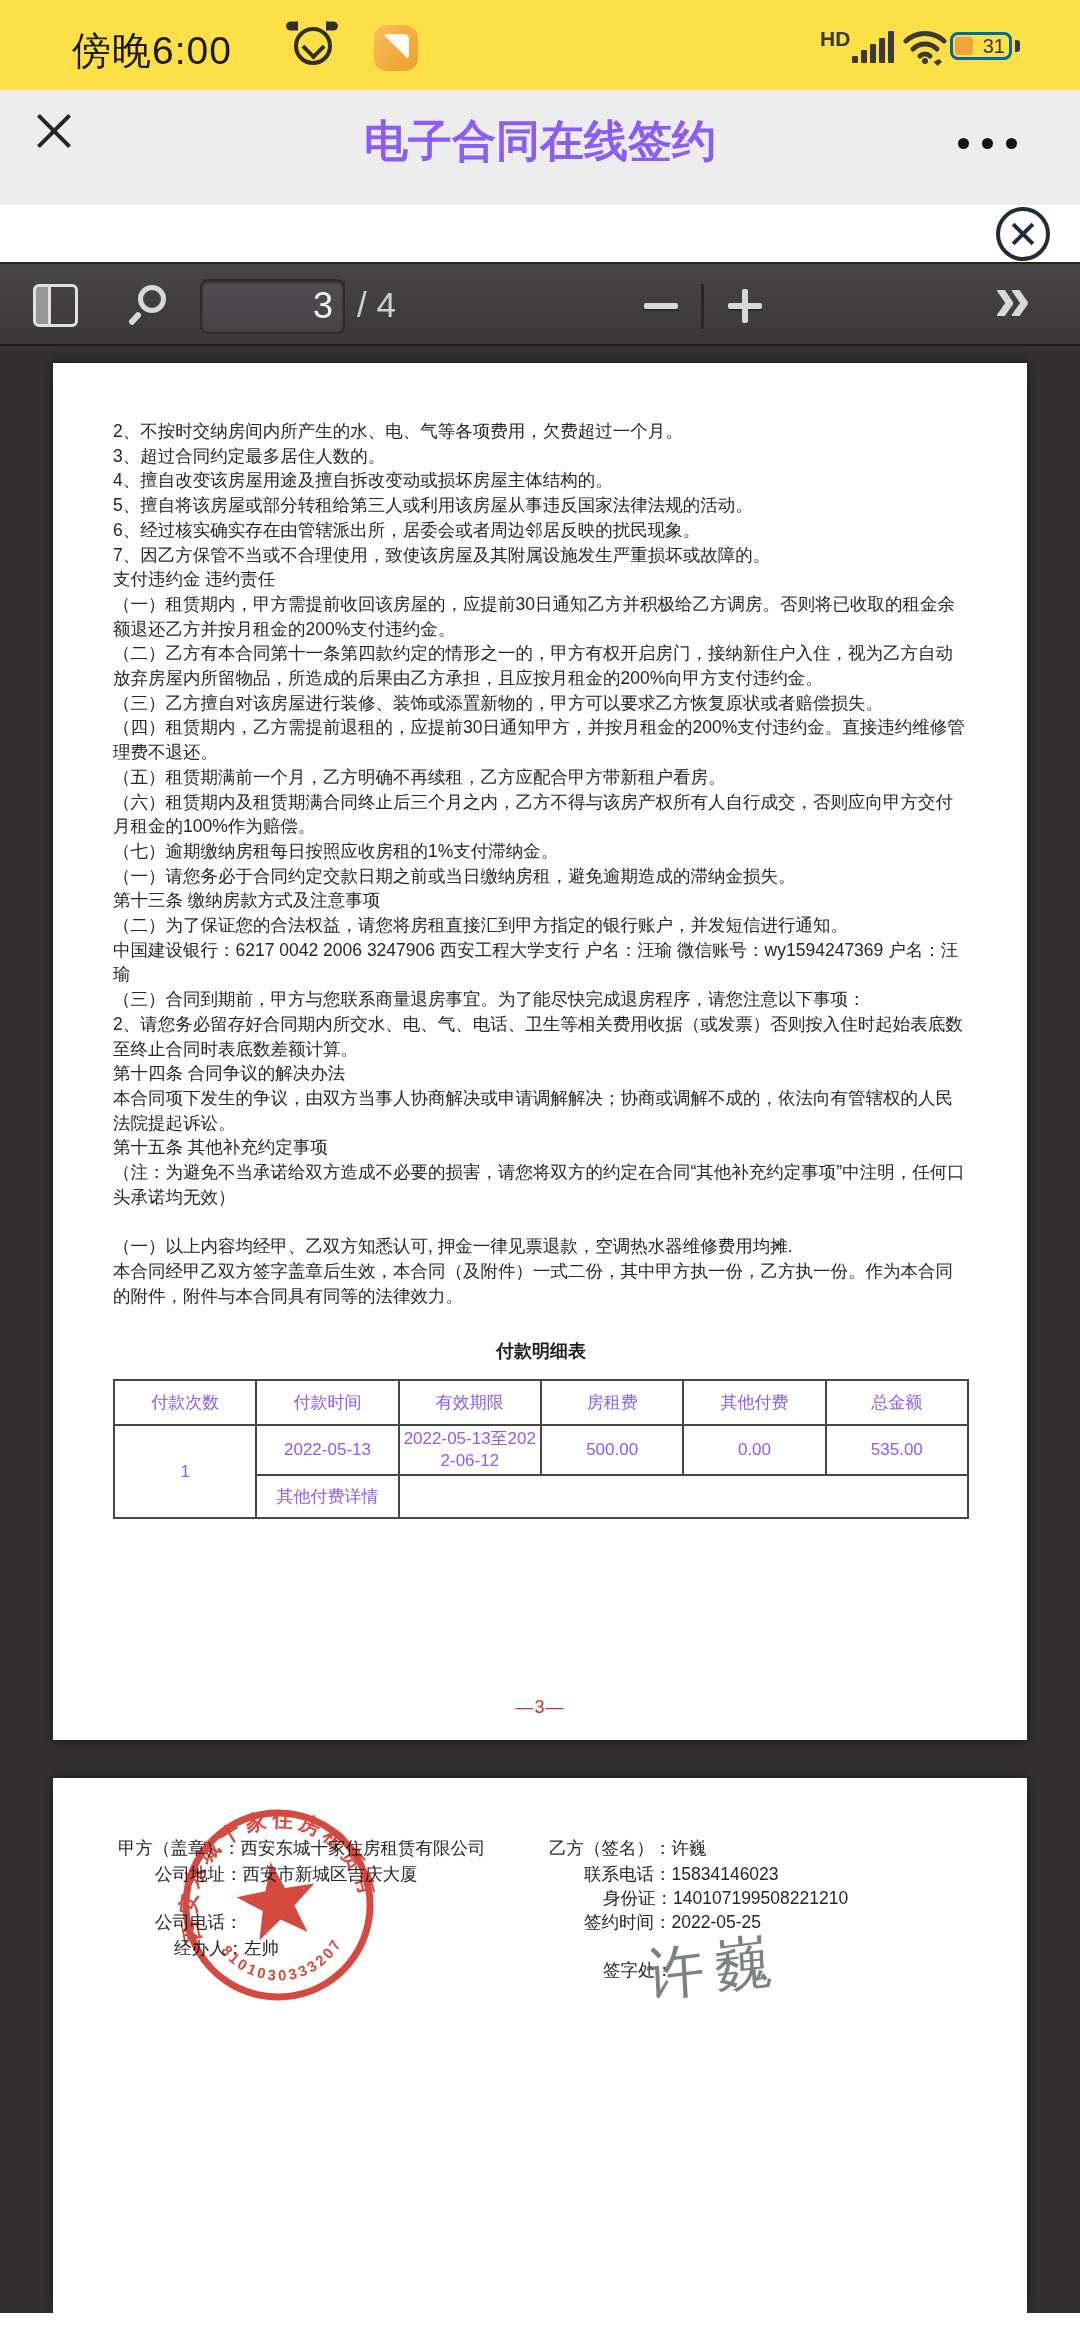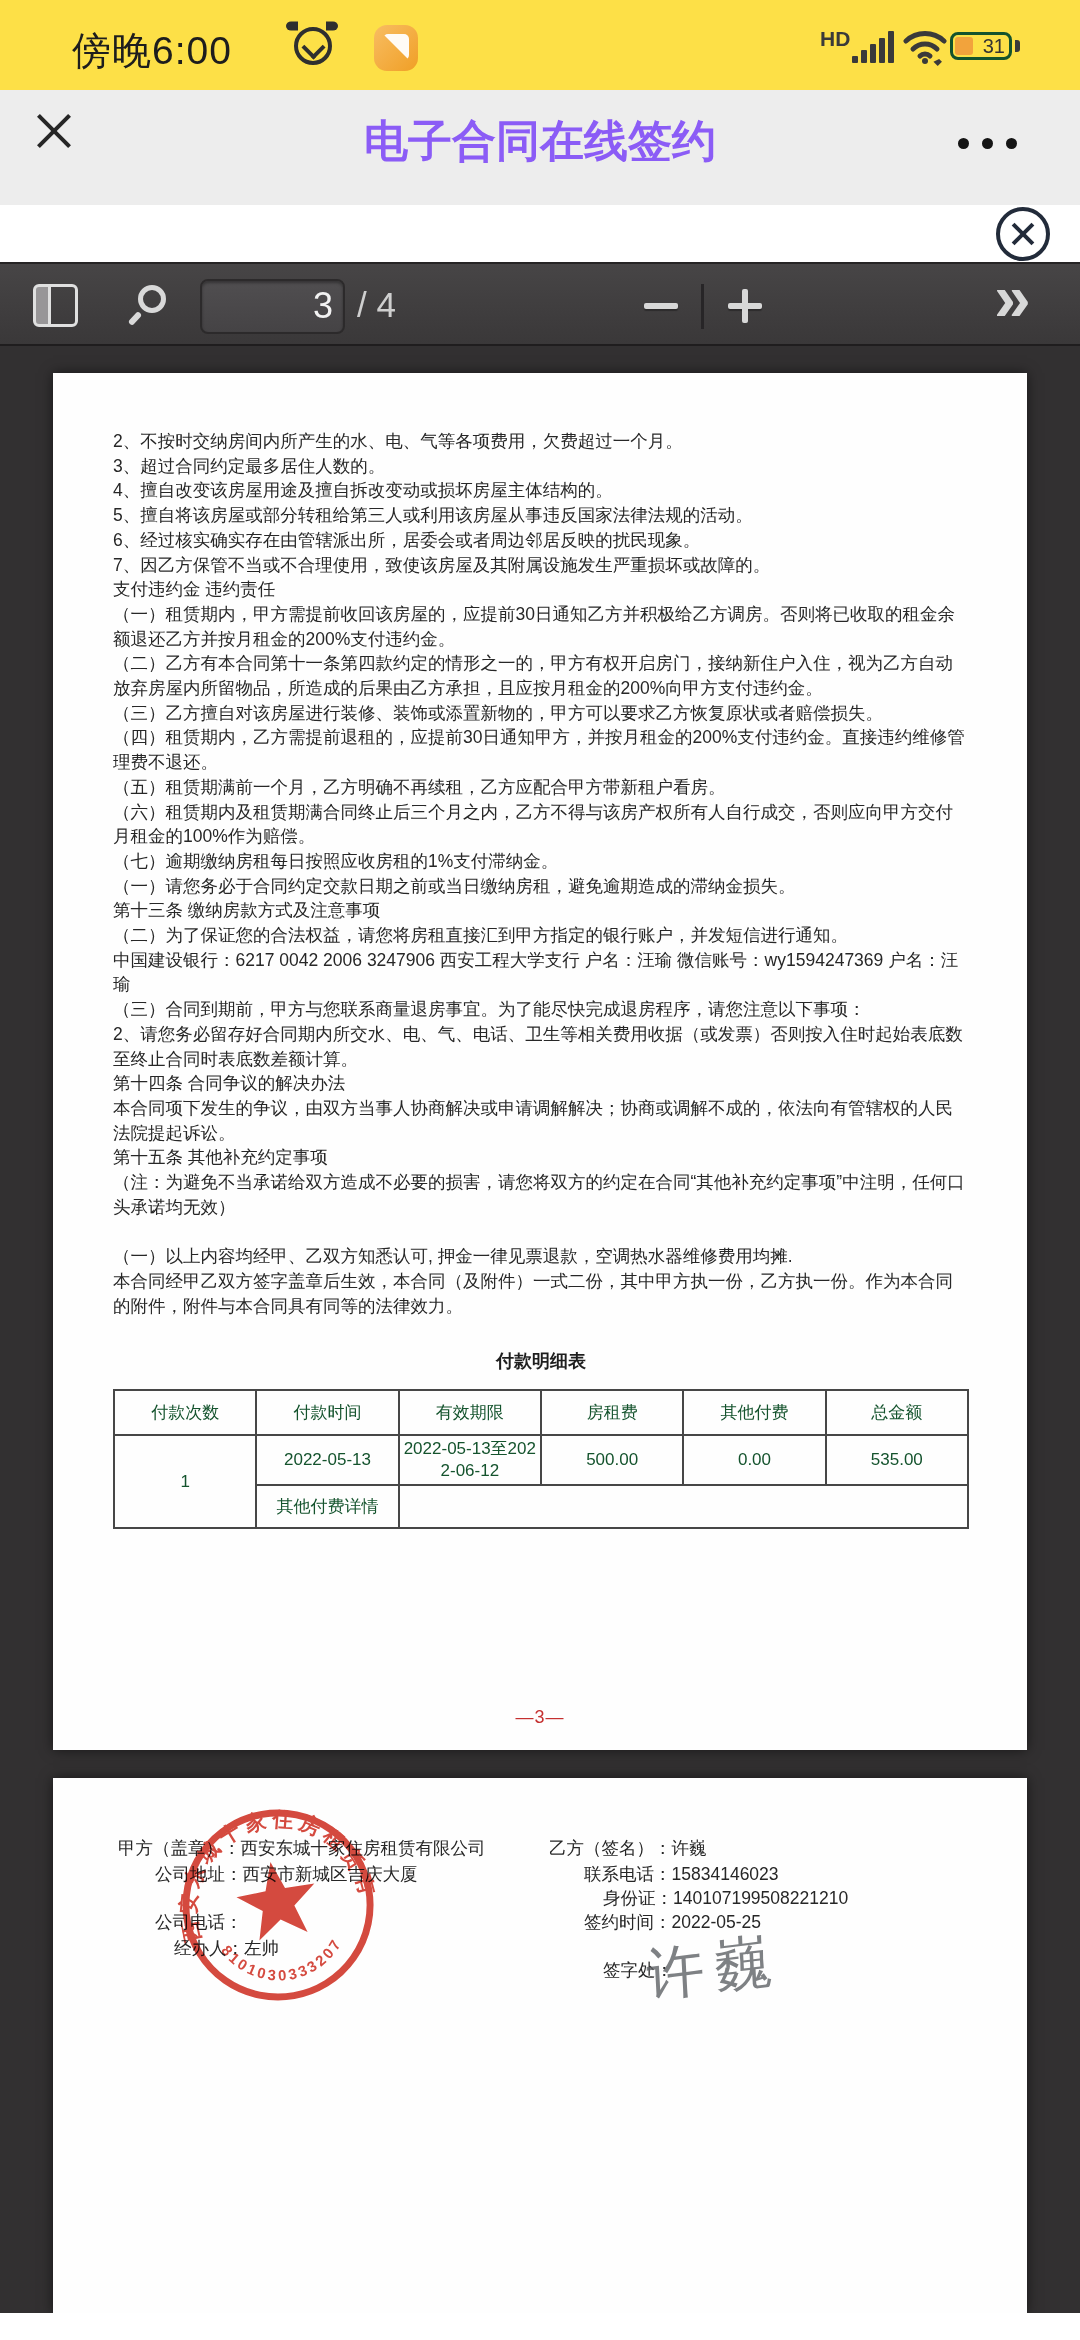--- a/index.html
+++ b/index.html
@@ -15,21 +15,21 @@
   .alarm:after { content:""; position:absolute; left:-12px; top:-10px; width:52px; height:10px;
      background:linear-gradient(90deg,#2f2f2f 0 12px,transparent 12px 40px,#2f2f2f 40px); border-radius:6px; transform:scaleY(.9); }
   .app-badge { position:absolute; left:374px; top:25px; width:44px; height:46px; border-radius:13px;
      background:linear-gradient(135deg,#f8bd62,#f09f26); overflow:hidden; }
   .app-badge:before { content:""; position:absolute; left:9px; top:9px; width:26px; height:26px; background:#fff; border-radius:5px;
      clip-path:polygon(0 0,100% 0,100% 100%); opacity:.95; }
   .sb-hd { position:absolute; left:820px; top:27px; font-size:21px; font-weight:700; color:#3a3a3a; }
   .sig { position:absolute; left:852px; top:31px; width:46px; height:32px; }
   .sig i { position:absolute; bottom:0; width:6px; background:#3a3a3a; border-radius:1px; }
   .wifi { position:absolute; left:903px; top:28px; }
-  .battery { position:absolute; left:950px; top:32px; width:62px; height:28px; border:3px solid #14532d; border-radius:8px; }
+  .battery { position:absolute; left:950px; top:32px; width:62px; height:28px; border:3px solid #0369a1; border-radius:8px; }
   .battery .fill { position:absolute; left:2px; top:2px; width:18px; height:18px; background:#f2a33c; border-radius:3px; }
   .battery .pct { position:absolute; right:4px; top:0px; font-size:20px; color:#333; font-weight:500; line-height:22px; }
   .bat-cap { position:absolute; left:1015px; top:40px; width:5px; height:12px; background:#3a3a3a; border-radius:0 3px 3px 0; }
 
   
   .nav-bar { position:absolute; left:0; top:90px; width:1080px; height:115px; background:#ededed; }
   .nav-close { position:absolute; left:30px; top:18px; width:48px; height:48px; cursor:pointer; }
   .nav-close:before,.nav-close:after { content:""; position:absolute; left:2px; top:21px; width:44px; height:4px; background:#262626; }
   .nav-close:before { transform:rotate(45deg); } .nav-close:after { transform:rotate(-45deg); }
   .nav-title { position:absolute; left:0; top:22px; width:1080px; text-align:center; font-size:44px; font-weight:700; color:#8b5cf6; }
@@ -60,29 +60,29 @@
   .tb-minus i { position:absolute; left:0; top:14px; width:34px; height:6px; background:#d8d8d8; border-radius:2px; box-shadow:0 2px 1px rgba(0,0,0,.3); }
   .tb-div { position:absolute; left:701px; top:20px; width:3px; height:45px; background:#272527; }
   .tb-plus { position:absolute; left:728px; top:25px; width:36px; height:34px; cursor:pointer; }
   .tb-plus i { position:absolute; left:0; top:14px; width:34px; height:6px; background:#d8d8d8; border-radius:2px; box-shadow:0 2px 1px rgba(0,0,0,.3); }
   .tb-plus u { position:absolute; left:14px; top:0; width:6px; height:34px; background:#d8d8d8; border-radius:2px; }
   .tb-forward { position:absolute; left:994px; top:-8px; font-size:66px; font-weight:700; color:#d8d8d8; cursor:pointer; line-height:84px; }
 
   
   .viewer { position:absolute; left:0; top:346px; width:1080px; height:1967px; background:#323031; }
   .page { position:absolute; left:53px; width:974px; background:#fefefe; box-shadow:0 0 12px rgba(0,0,0,.55); }
-  .page3 { top:27px; height:1377px;padding-left:28px; }
+  .page3 { top:17px; height:1377px;padding-left:28px; }
   .page4 { top:1432px; height:535px; }
 
   .doc { position:absolute; left:60px; right:58px; top:56px; font-size:17.5px; line-height:24.7px; color:#272727; word-break:break-all; text-align:left; }
   .doc p { min-height:24.7px; }
 
   .tbl-wrap { margin-top:31px; }
   .tbl-title { text-align:center; font-size:18px; font-weight:700; color:#1e1e1e; margin-bottom:15px; }
-  table.pay { width:100%; border-collapse:collapse; table-layout:fixed; font-size:17px; color:#14532d; }
+  table.pay { width:100%; border-collapse:collapse; table-layout:fixed; font-size:17px; color:#8b5cf6; }
   table.pay th, table.pay td { border:2px solid #474747; text-align:center; vertical-align:middle; font-weight:400; padding:2px; line-height:22px; }
   table.pay tr.hd th { height:45px; }
   table.pay tr.r1 td { height:50px; }
   table.pay tr.r2 td { height:43px; }
 
   .page-footer { position:absolute; left:0; bottom:22px; width:100%; text-align:center; color:#c53030; font-size:18px; letter-spacing:1px; }
 
   
   .p4-line { position:absolute; font-size:17.5px; color:#262626; white-space:nowrap; }
   .stamp { position:absolute; left:126px; top:28px; width:198px; height:198px; mix-blend-mode:multiply; opacity:.92; transform:rotate(-10deg); }

